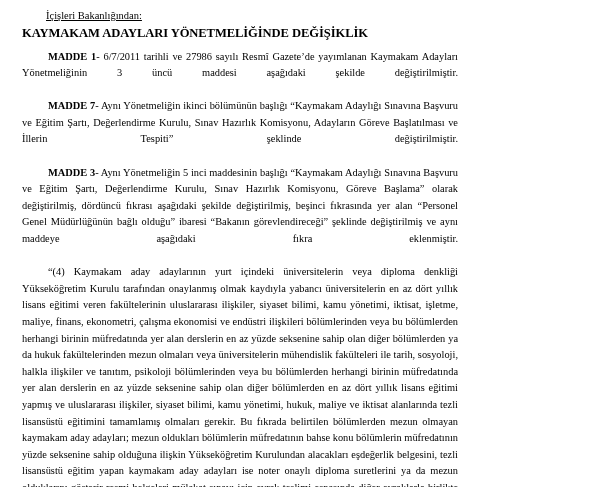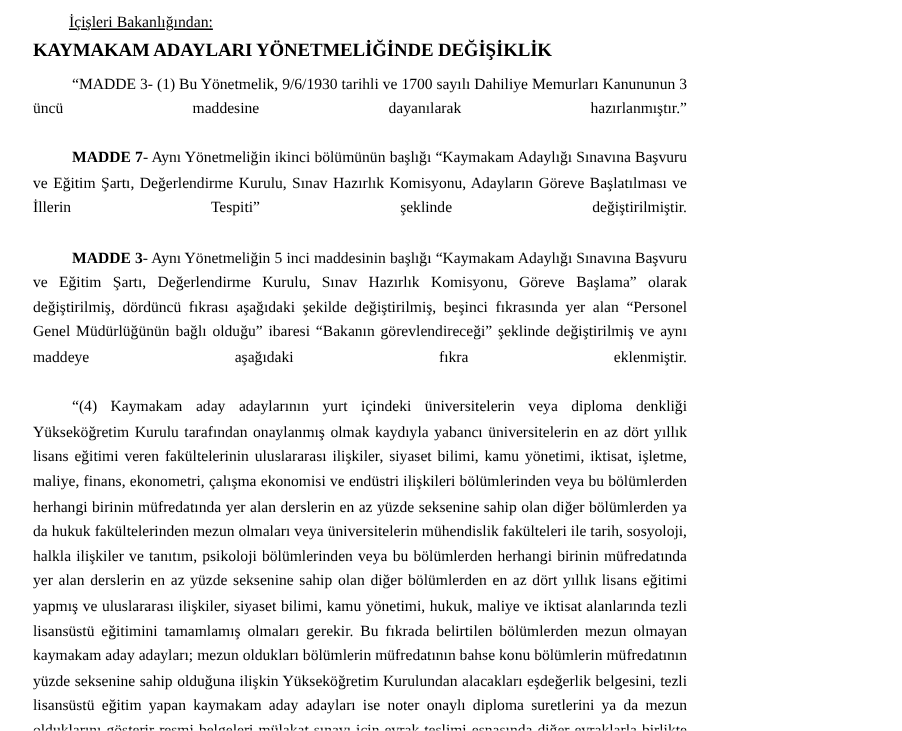--- a/index.html
+++ b/index.html
@@ -78,22 +78,22 @@
 <div class="page">
 
   <div class="issuer">İçişleri Bakanlığından:</div>
 
   <div class="doc-title">
     <span class="tline">KAYMAKAM ADAYLARI YÖNETMELİĞİNDE DEĞİŞİKLİK</span>
   </div>
 
   <div class="body-block">
 
+    <p class="para"><span class="lbl">MADDE 1</span><span>- 6/7/2011 tarihli ve 27986 sayılı Resmî Gazete’de yayımlanan Kaymakam Adayları Yönetmeliğinin 3 üncü maddesi aşağıdaki şekilde değiştirilmiştir.</span></p>
 
-    <p class="para"><span class="lbl"></span><span>“MADDE 3- (1) Bu Yönetmelik, 9/6/1930 tarihli ve 1700 sayılı Dahiliye Memurları Kanununun 3 üncü maddesine dayanılarak hazırlanmıştır.”</span></p>
 
     <p class="para"><span class="lbl">MADDE 7</span><span>- Aynı Yönetmeliğin ikinci bölümünün başlığı “Kaymakam Adaylığı Sınavına Başvuru ve Eğitim Şartı, Değerlendirme Kurulu, Sınav Hazırlık Komisyonu, Adayların Göreve Başlatılması ve İllerin Tespiti” şeklinde değiştirilmiştir.</span></p>
 
     <p class="para"><span class="lbl">MADDE 3</span><span>- Aynı Yönetmeliğin 5 inci  maddesinin başlığı “Kaymakam Adaylığı Sınavına Başvuru ve Eğitim Şartı, Değerlendirme Kurulu, Sınav Hazırlık Komisyonu, Göreve Başlama” olarak değiştirilmiş, dördüncü fıkrası aşağıdaki şekilde değiştirilmiş, beşinci fıkrasında yer alan “Personel Genel Müdürlüğünün bağlı olduğu” ibaresi “Bakanın görevlendireceği” şeklinde değiştirilmiş ve aynı maddeye aşağıdaki fıkra eklenmiştir.</span></p>
 
     <p class="para"><span class="lbl"></span><span>“(4) Kaymakam aday adaylarının yurt içindeki üniversitelerin veya diploma denkliği Yükseköğretim Kurulu tarafından onaylanmış olmak kaydıyla yabancı üniversitelerin en az dört yıllık lisans eğitimi veren fakültelerinin uluslararası ilişkiler, siyaset bilimi, kamu yönetimi, iktisat, işletme, maliye, finans, ekonometri, çalışma ekonomisi ve endüstri ilişkileri bölümlerinden veya bu bölümlerden herhangi birinin müfredatında yer alan derslerin en az yüzde seksenine sahip olan diğer bölümlerden ya da hukuk fakültelerinden mezun olmaları veya üniversitelerin mühendislik fakülteleri ile tarih, sosyoloji, halkla ilişkiler ve tanıtım, psikoloji bölümlerinden veya bu bölümlerden herhangi birinin müfredatında yer alan derslerin en az yüzde seksenine sahip olan diğer bölümlerden en az dört yıllık lisans eğitimi yapmış ve uluslararası ilişkiler, siyaset bilimi, kamu yönetimi, hukuk, maliye ve iktisat alanlarında tezli lisansüstü eğitimini tamamlamış olmaları gerekir. Bu fıkrada belirtilen bölümlerden mezun olmayan kaymakam aday adayları; mezun oldukları bölümlerin müfredatının bahse konu bölümlerin müfredatının yüzde seksenine sahip olduğuna ilişkin Yükseköğretim Kurulundan alacakları eşdeğerlik belgesini, tezli lisansüstü eğitim yapan kaymakam aday adayları ise noter onaylı diploma suretlerini ya da mezun olduklarını gösterir resmi belgeleri mülakat sınavı için evrak teslimi esnasında diğer evraklarla birlikte Bakanlığa ibraz etmek zorundadırlar.”</span></p>
 
   </div>
 </div>
 

